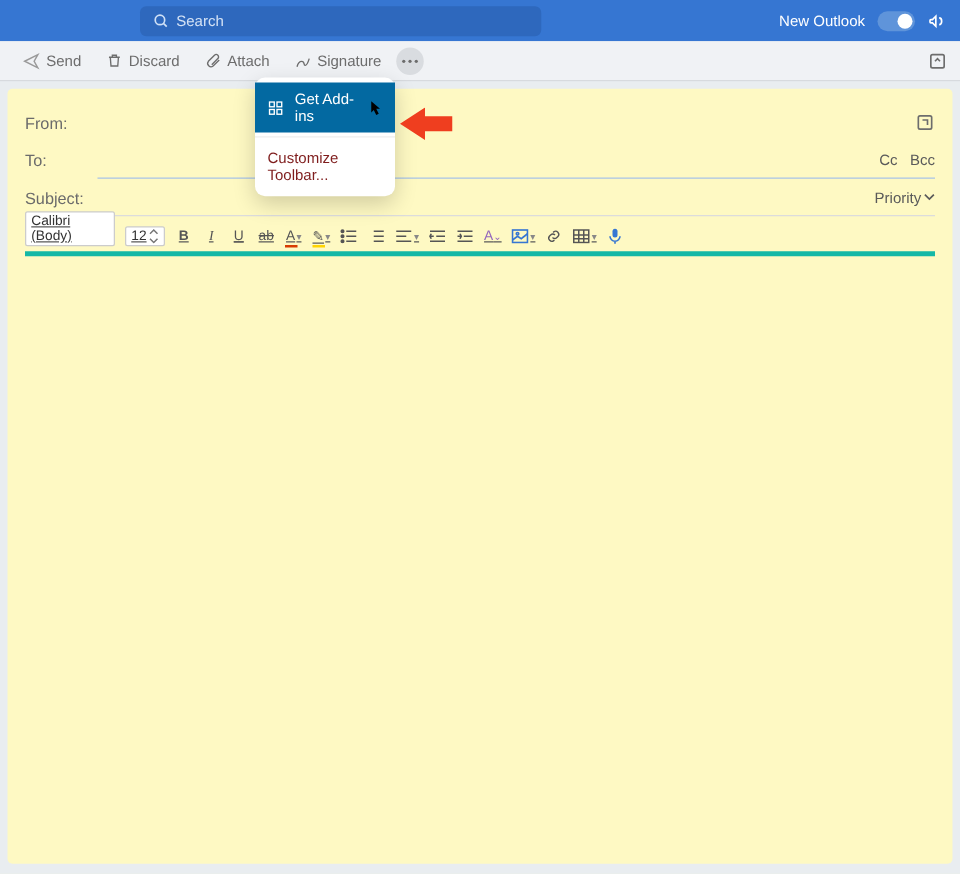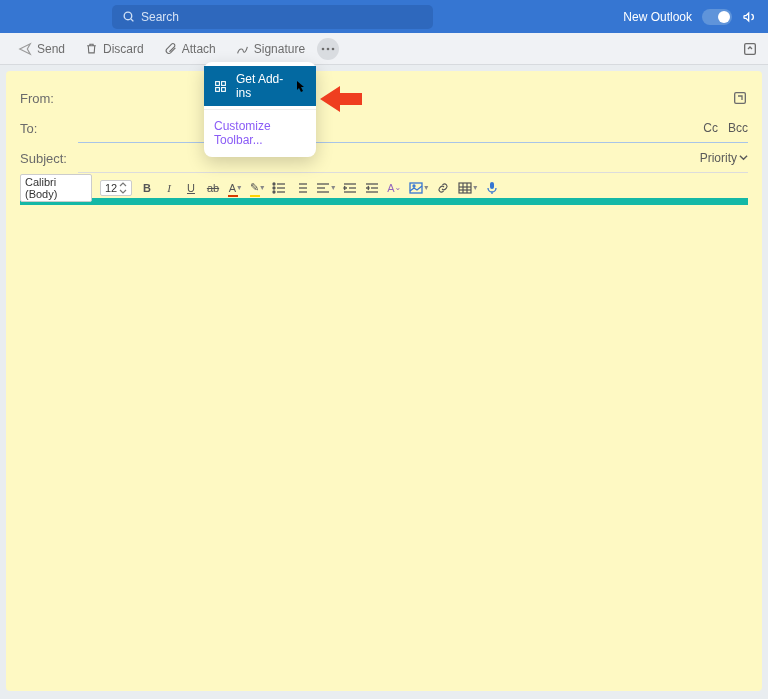--- a/index.html
+++ b/index.html
@@ -91,26 +91,27 @@
   .from-row .right-icon { margin-left:auto; }
   .priority { display:flex; align-items:center; gap:2px; font-size:12px; color:#5a5a5a;}
   .field-row.from-row { border-bottom: none; }
   .from-line { flex: 1; display:flex; align-items:center; justify-content:flex-end;}
   .field-row.to-row .field-line { border-bottom: 1px solid #a8c4e8; }
 
   .format-bar {
     margin-top: 8px;
     height: 24px;
     display: flex;
-    align-items: center;
+    align-items: flex-end;
     gap: 8px;
     font-size: 11px;
     color: #5a5a5a;
-    border-bottom: 7px solid #14b8a6;
+    border-bottom: 4px solid #14b8a6;
     padding-bottom: 4px;
+    text-decoration: underline;
   }
   .format-bar select, .font-sel, .size-sel {
     font-size: 11px; color:#333; border:1px solid #ccc; border-radius:2px;
     padding: 1px 4px; background:#fff;
   }
   .font-sel { width: 72px; }
   .size-sel { width: 32px; display:flex; align-items:center; justify-content:space-between;}
   .fbtn { display:flex; align-items:center; justify-content:center; min-width:14px; height:16px; color:#555;}
   .fbtn .caret { font-size:8px; color:#888; margin-left:1px;}
   .fbtn.bold { font-weight:700; }
@@ -131,21 +132,21 @@
     background: #fff;
     border-radius: 8px;
     box-shadow: 0 6px 18px rgba(0,0,0,0.18);
     padding: 4px 0;
     z-index: 50;
     font-size: 12px;
   }
   .dropdown .ditem {
     display:flex; align-items:center; gap:8px;
     padding: 6px 10px;
-    color: #8b5cf6;
+    color: #7f1d1d;
   }
   .dropdown .ditem.disabled { color: #b5b5b5; }
   .dropdown .ditem.sel { background:#0369a1; color:#fff; }
   .dropdown .dicon { width:14px; display:flex; justify-content:center;}
   .dropdown .sep { height:1px; background:#eee; margin:3px 0;}
 
   .arrow-callout {
     position:absolute;
     top: 86px;
     left: 320px;

